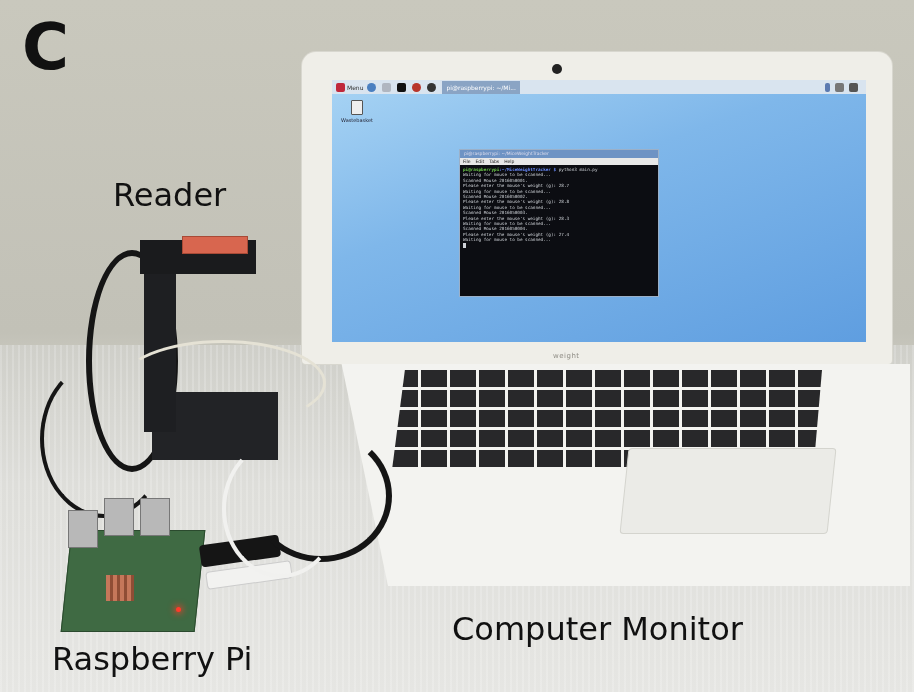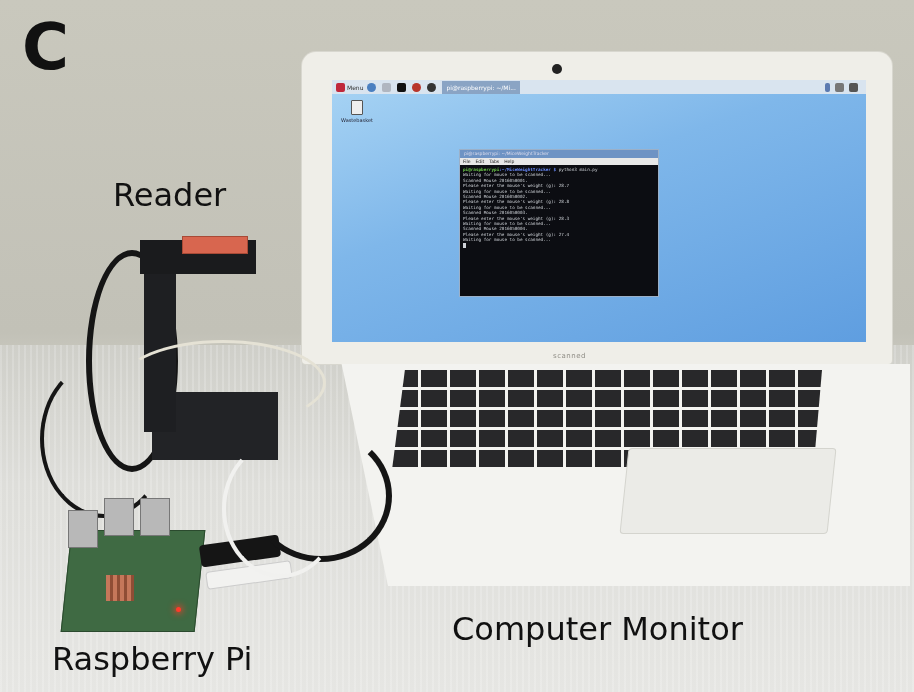--- a/index.html
+++ b/index.html
@@ -128,21 +128,21 @@
         <div>Scanned Mouse 2016050003.</div>
         <div>Please enter the mouse's weight (g): 28.3</div>
         <div>Waiting for mouse to be scanned...</div>
         <div>Scanned Mouse 2016050004.</div>
         <div>Please enter the mouse's weight (g): 27.4</div>
         <div>Waiting for mouse to be scanned...</div>
         <div><span class="cursor"></span></div>
       </div>
     </div>
   </div>
-  <div class="brand">scanned</div>
+  <div class="brand">weight</div>
   <div class="base"></div>
   <div class="keyboard"></div>
   <div class="touchpad"></div>
 
   <div class="cable" style="left:86px;top:250px;width:80px;height:210px;border-width:6px;"></div>
   <div class="cable" style="left:40px;top:360px;width:120px;height:150px;border-width:4px;border-right-color:transparent;border-top-color:transparent;"></div>
   <div class="reader-base"></div>
   <div class="reader-pole"></div>
   <div class="reader-head"></div>
   <div class="reader-tag"></div>

